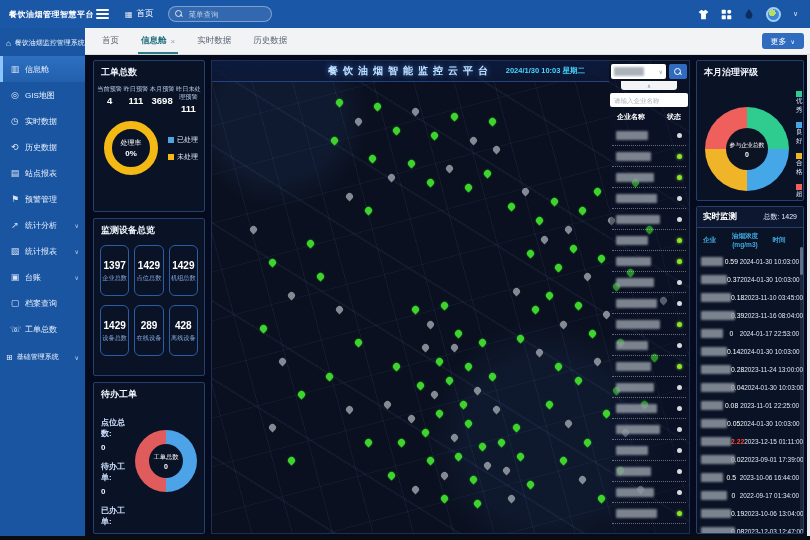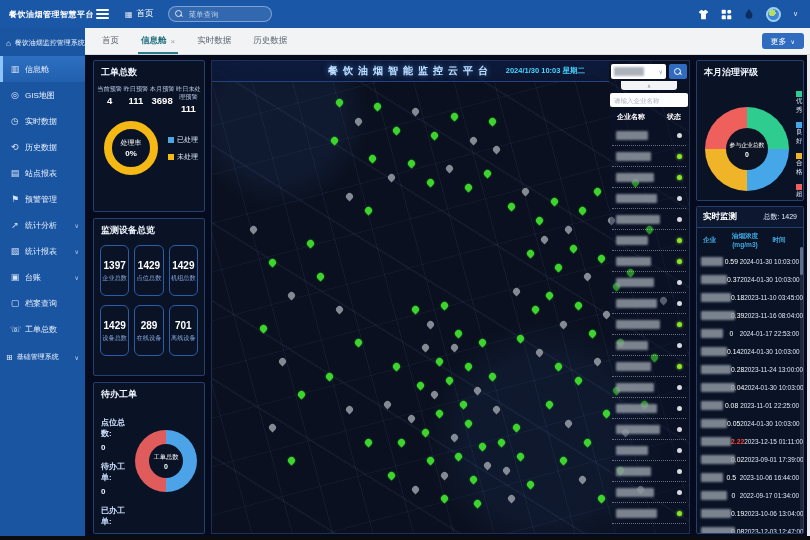--- a/index.html
+++ b/index.html
@@ -344,21 +344,21 @@
             </div>
             <div class="d-box">
               <div class="d-val">1429</div>
               <div class="d-lb">设备总数</div>
             </div>
             <div class="d-box">
               <div class="d-val">289</div>
               <div class="d-lb">在线设备</div>
             </div>
             <div class="d-box">
-              <div class="d-val">701</div>
+              <div class="d-val">428</div>
               <div class="d-lb">离线设备</div>
             </div>
           </div>
       </section>
 
       <section class="panel wo">
         <div class="p-title">待办工单</div>
         <div class="wo-body">
           <div class="wo-lines" id="wo-lines">
               <div class="wo-lb">点位总数:</div>

